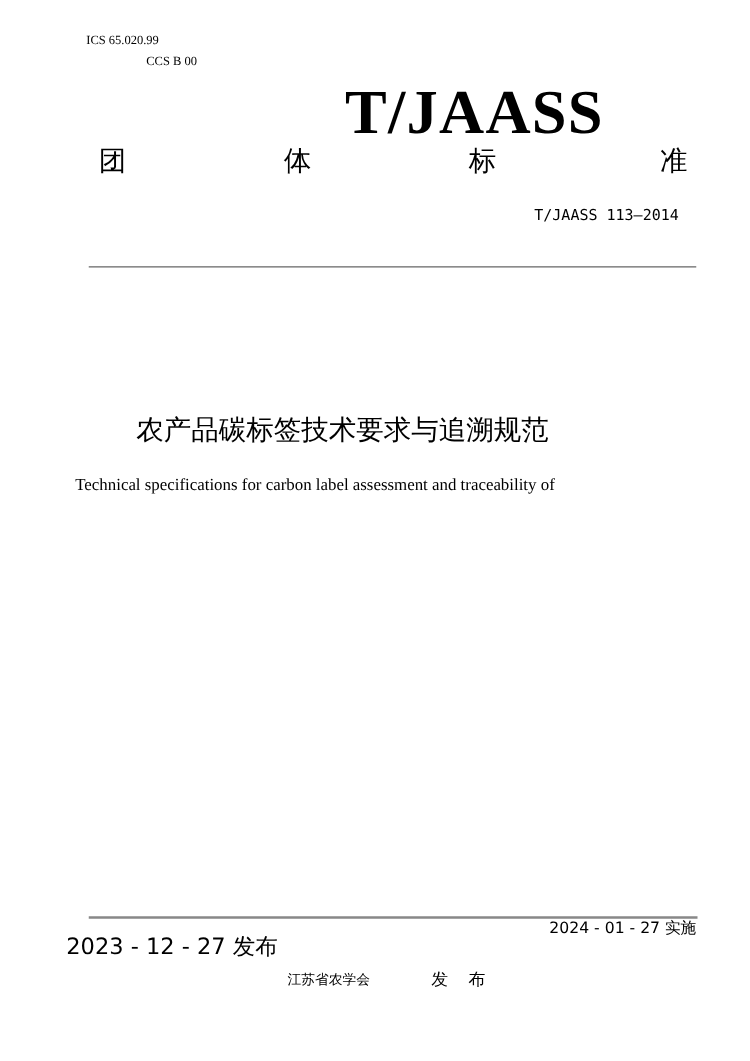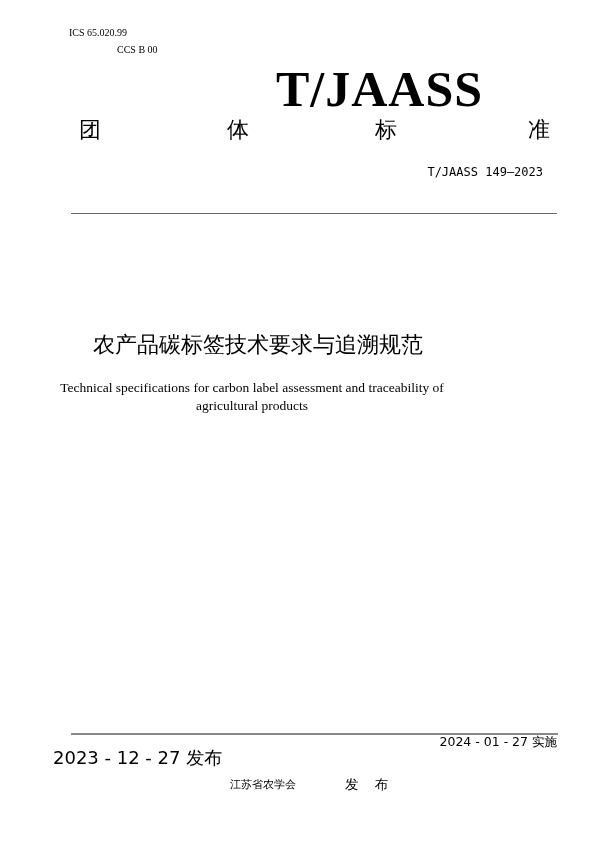--- a/index.html
+++ b/index.html
@@ -5,21 +5,21 @@
     html, body { margin: 0; padding: 0; background: #ffffff; }
     body { width: 600px; height: 849px; position: relative; overflow: hidden; color: #000; }
     .abs { position: absolute; white-space: nowrap; }
     .ics { left: 69px; top: 27px; font-family: "Liberation Serif", serif; font-size: 10px; line-height: 12px; }
     .ccs { left: 69px; top: 44px; font-family: "Liberation Serif", serif; font-size: 10px; line-height: 12px; padding-left: 48px; }
     .brand { left: 276px; top: 62px; font-family: "Liberation Serif", serif; font-weight: bold; font-size: 50px; line-height: 54px; letter-spacing: 1px; }
     .cat { top: 117px; font-family: "DejaVu Sans", sans-serif; font-size: 22px; line-height: 26px; }
     .c1 { left: 79px; } .c2 { left: 227px; } .c3 { left: 375px; } .c4 { left: 528px; }
     .code { right: 57px; top: 165px; font-family: "DejaVu Sans Mono", monospace; font-size: 12px; line-height: 14px; }
     .rule-top { left: 71px; top: 213px; width: 486px; height: 1px; background: #666; }
-    .title-cn { left: 0; width: 516px; text-align: center; top: 331px; font-family: "DejaVu Sans", sans-serif; font-size: 22px; line-height: 28px; }
+    .title-cn { left: 16px; width: 516px; text-align: center; top: 331px; font-family: "DejaVu Sans", sans-serif; font-size: 22px; line-height: 28px; }
     .title-en { left: 0; width: 504px; text-align: center; top: 379px; font-family: "Liberation Serif", serif; font-size: 13.5px; line-height: 18px; white-space: normal; }
     .title-en span { display: block; }
     .date-l { left: 53px; top: 714px; font-family: "DejaVu Sans", sans-serif; font-size: 18px; line-height: 16px; margin-top: 36px; }
     .date-r { right: 43px; top: 714px; font-family: "DejaVu Sans", sans-serif; font-size: 12.5px; line-height: 16px; margin-top: 20px; }
     .rule-bot { left: 71px; top: 733px; width: 487px; height: 2px; background: #888; }
     .publisher { left: 230px; top: 775px; font-family: Liberation Serif, serif; font-size: 11px; line-height: 18px; }
     .publish-verb { left: 345px; top: 775px; font-family: "DejaVu Sans", sans-serif; font-size: 13.5px; line-height: 18px; letter-spacing: 6px; }
   </style>
 </head>
 <body>
@@ -27,29 +27,28 @@
 <div class="abs ics">ICS  65.020.99</div>
 <div class="abs ccs">CCS  B 00</div>
 
 <div class="abs brand">T/JAASS</div>
 
 <div class="abs cat c1">团</div>
 <div class="abs cat c2">体</div>
 <div class="abs cat c3">标</div>
 <div class="abs cat c4">准</div>
 
-<div class="abs code">T/JAASS 149—2023</div>
+<div class="abs code">T/JAASS 113—2014</div>
 
 <div class="abs rule-top"></div>
 
 <div class="abs title-cn">农产品碳标签技术要求与追溯规范</div>
 
 <div class="abs title-en">
   <span>Technical specifications for carbon label assessment and traceability of</span>
-  <span>agricultural products</span>
 </div>
 
 <div class="abs date-l">2023 - 12 - 27 发布</div>
 <div class="abs date-r">2024 - 01 - 27 实施</div>
 
 <div class="abs rule-bot"></div>
 
 <div class="abs publisher">江苏省农学会</div>
 <div class="abs publish-verb">发 布</div>
 

